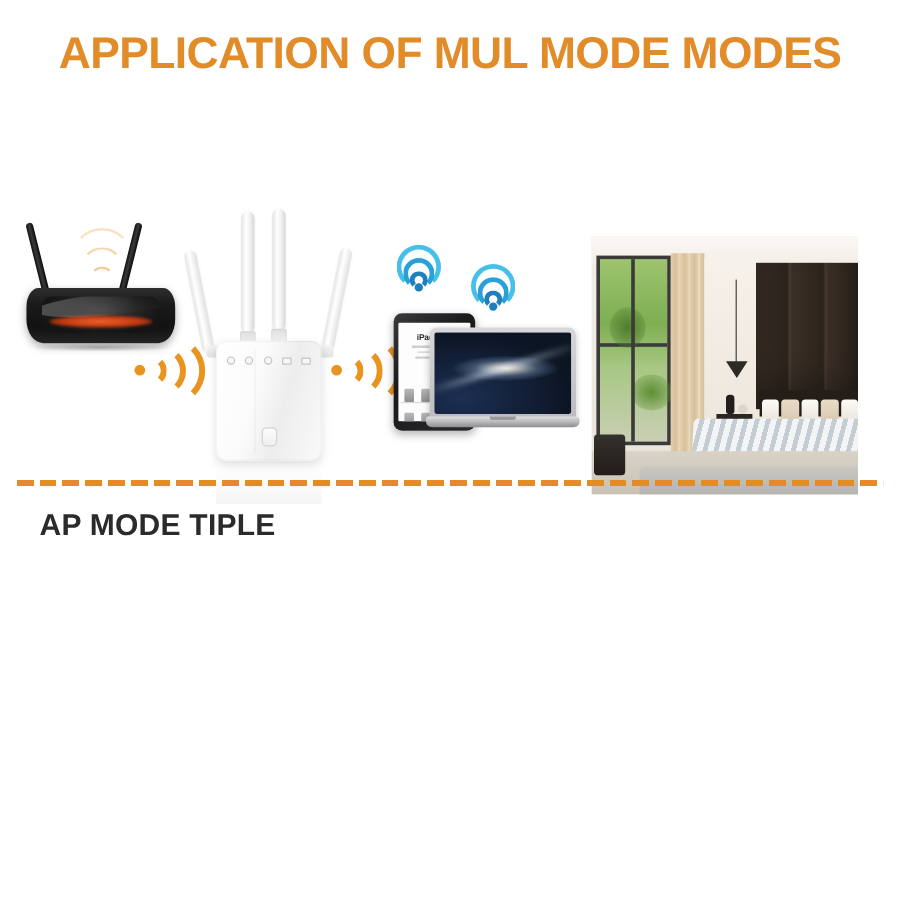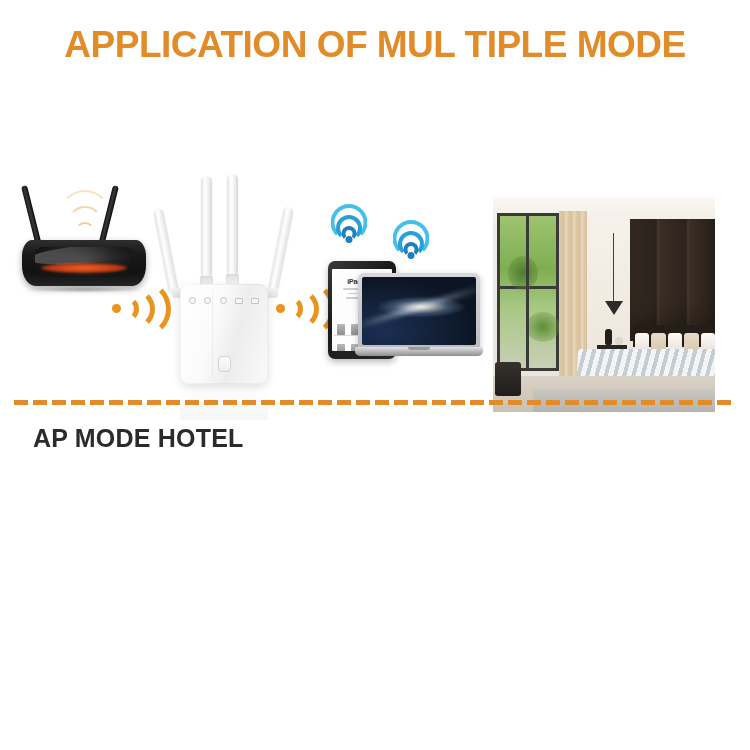--- a/index.html
+++ b/index.html
@@ -442,21 +442,21 @@
   .hotel .frame { position: absolute; left: 84px; top: 190px; width: 138px; height: 10px; background: #2a2622; }
   .hotel .rug { position: absolute; left: 40px; top: 192px; width: 182px; height: 23px; background: linear-gradient(to bottom, #c9c7c2, #b6b4af); border-radius: 4px 0 0 0; }
   .hotel .floor { position: absolute; left: 0; bottom: 0; width: 100%; height: 36px; background: linear-gradient(to bottom, #d9d2c6, #c8c1b4); }
   .hotel .chair { position: absolute; left: 2px; top: 165px; width: 26px; height: 34px; background: linear-gradient(to bottom, #35312d, #201d1a); border-radius: 3px; }
 </style>
 </head>
 <body>
 
 <div class="page">
 
-  <div class="title">APPLICATION OF MUL TIPLE MODE</div>
+  <div class="title">APPLICATION OF MUL MODE MODES</div>
 
   <div class="section section-top">
 
     <div class="router router-top">
       <div class="ant ant-l"></div>
       <div class="ant ant-r"></div>
       <div class="miniwave">
         <span class="m1"></span>
           <span class="m2"></span>
           <span class="m3"></span>
@@ -573,21 +573,21 @@
         <div class="vase"></div>
         <div class="ball"></div>
         <div class="bed"></div>
         <div class="frame"></div>
         <div class="floor"></div>
         <div class="rug"></div>
         <div class="chair"></div>
       </div>
     </div>
 
-    <div class="mode-label label-top">AP MODE HOTEL</div>
+    <div class="mode-label label-top">AP MODE TIPLE</div>
   </div>
 
   <div class="divider"></div>
 
   <div class="section section-bottom">
 
     
 
     
     

